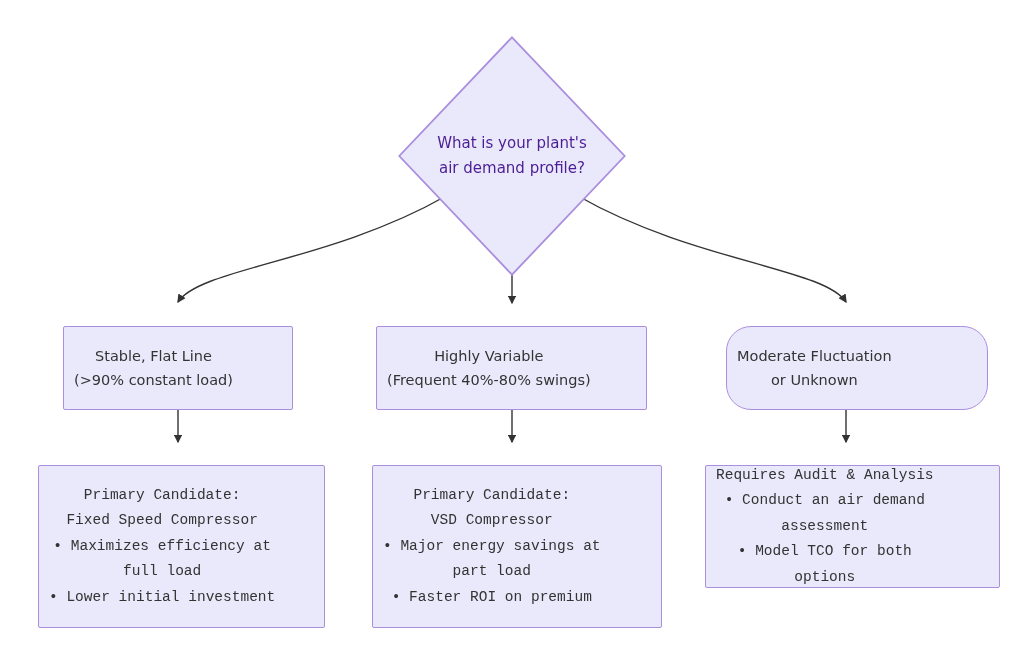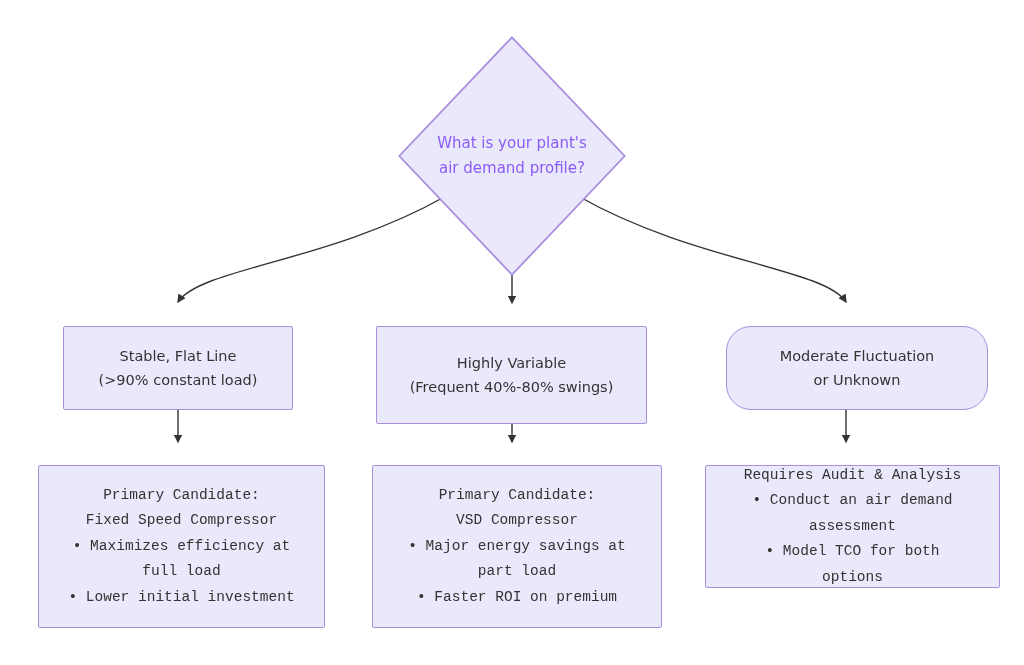--- a/index.html
+++ b/index.html
@@ -33,21 +33,21 @@
     z-index: 1;
     pointer-events: none;
   }
 
   .node {
     position: absolute;
     z-index: 2;
     box-sizing: border-box;
     display: flex;
     align-items: center;
-    justify-content: center;
+    justify-content: flex-start;
     text-align: center;
   }
 
   
   .decision {
     display: flex;
     align-items: center;
     justify-content: center;
   }
   .decision .diamond-shape {
@@ -56,21 +56,21 @@
     top: 0;
     width: 100%;
     height: 100%;
     z-index: 0;
   }
   .decision .decision-text {
     position: relative;
     z-index: 1;
     font-size: 15px;
     line-height: 25px;
-    color: #8b5cf6;
+    color: #4c1d95;
     white-space: pre-line;
   }
 
   
   .box {
     background: #e9e9fb;
     border: 1.6px solid #ab8ede;
     border-radius: 2px;
   }
   .box-text {
@@ -117,21 +117,21 @@
     </svg>
     <div class="decision-text">What is your plant's
 air demand profile?</div>
   </div>
 
   <div class="node box" style="left:63px; top:326px; width:230px; height:84px;">
     <div class="box-text">Stable, Flat Line
 (&gt;90% constant load)</div>
   </div>
 
-  <div class="node box" style="left:376px; top:326px; width:271px; height:98px;">
+  <div class="node box" style="left:376px; top:326px; width:271px; height:84px;">
     <div class="box-text">Highly Variable
 (Frequent 40%-80% swings)</div>
   </div>
 
   <div class="node box" style="left:726px; top:326px; width:262px; height:84px;border-radius:25px;">
     <div class="box-text">Moderate Fluctuation
 or Unknown</div>
   </div>
 
   <div class="node box outcome" style="left:38px; top:465px; width:287px; height:163px;">

